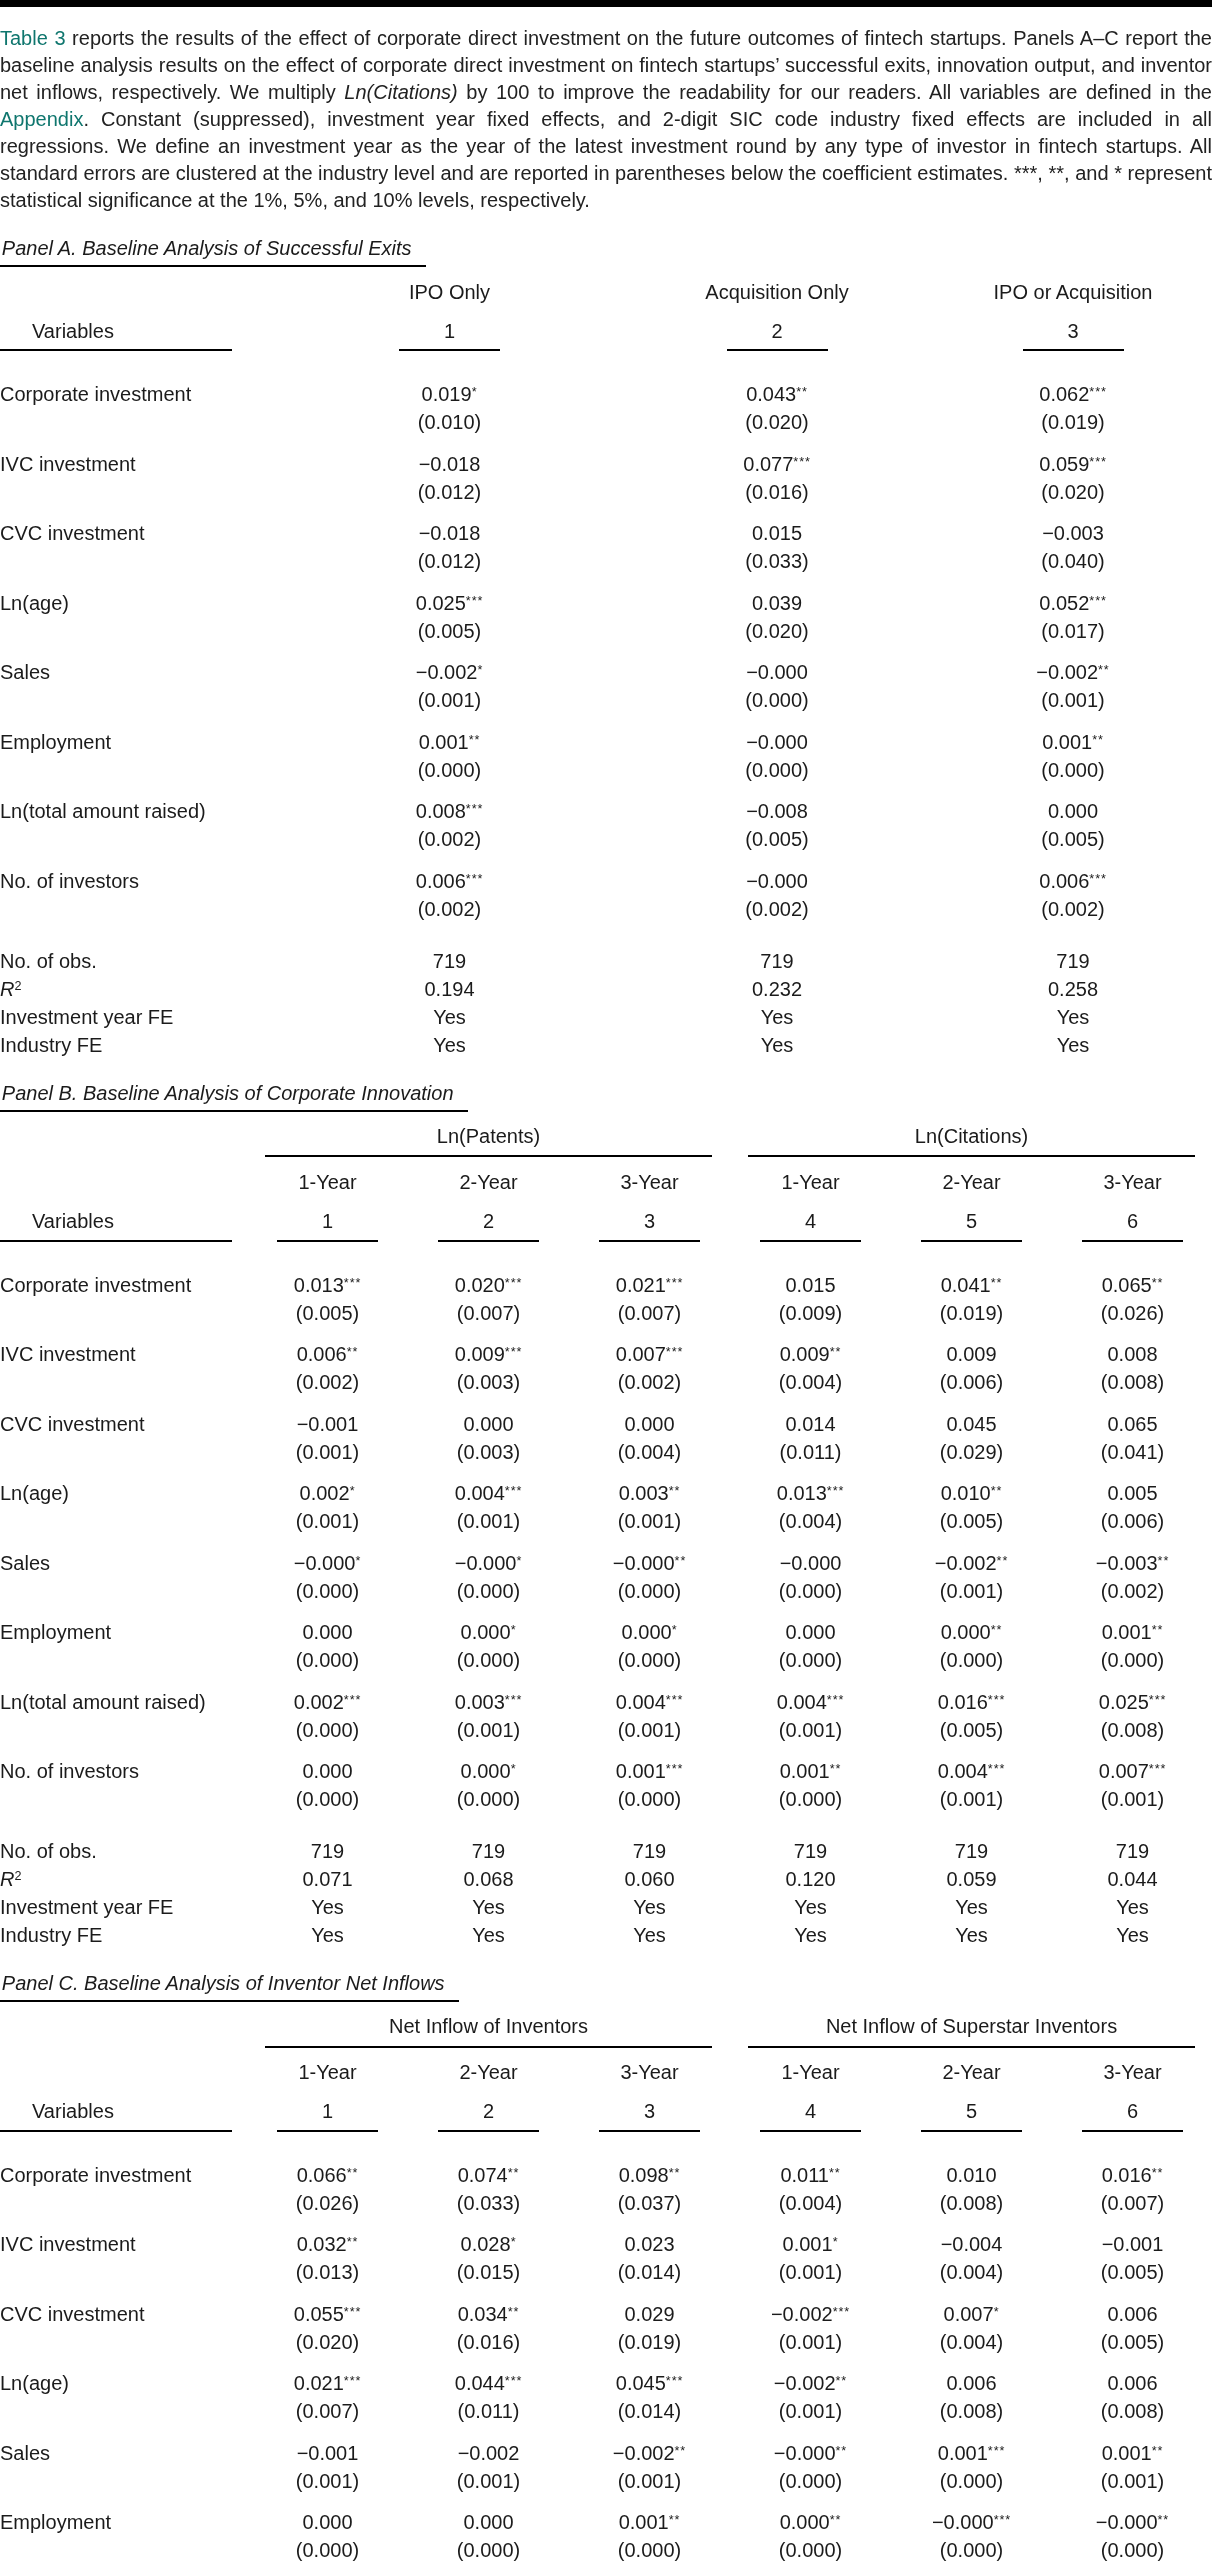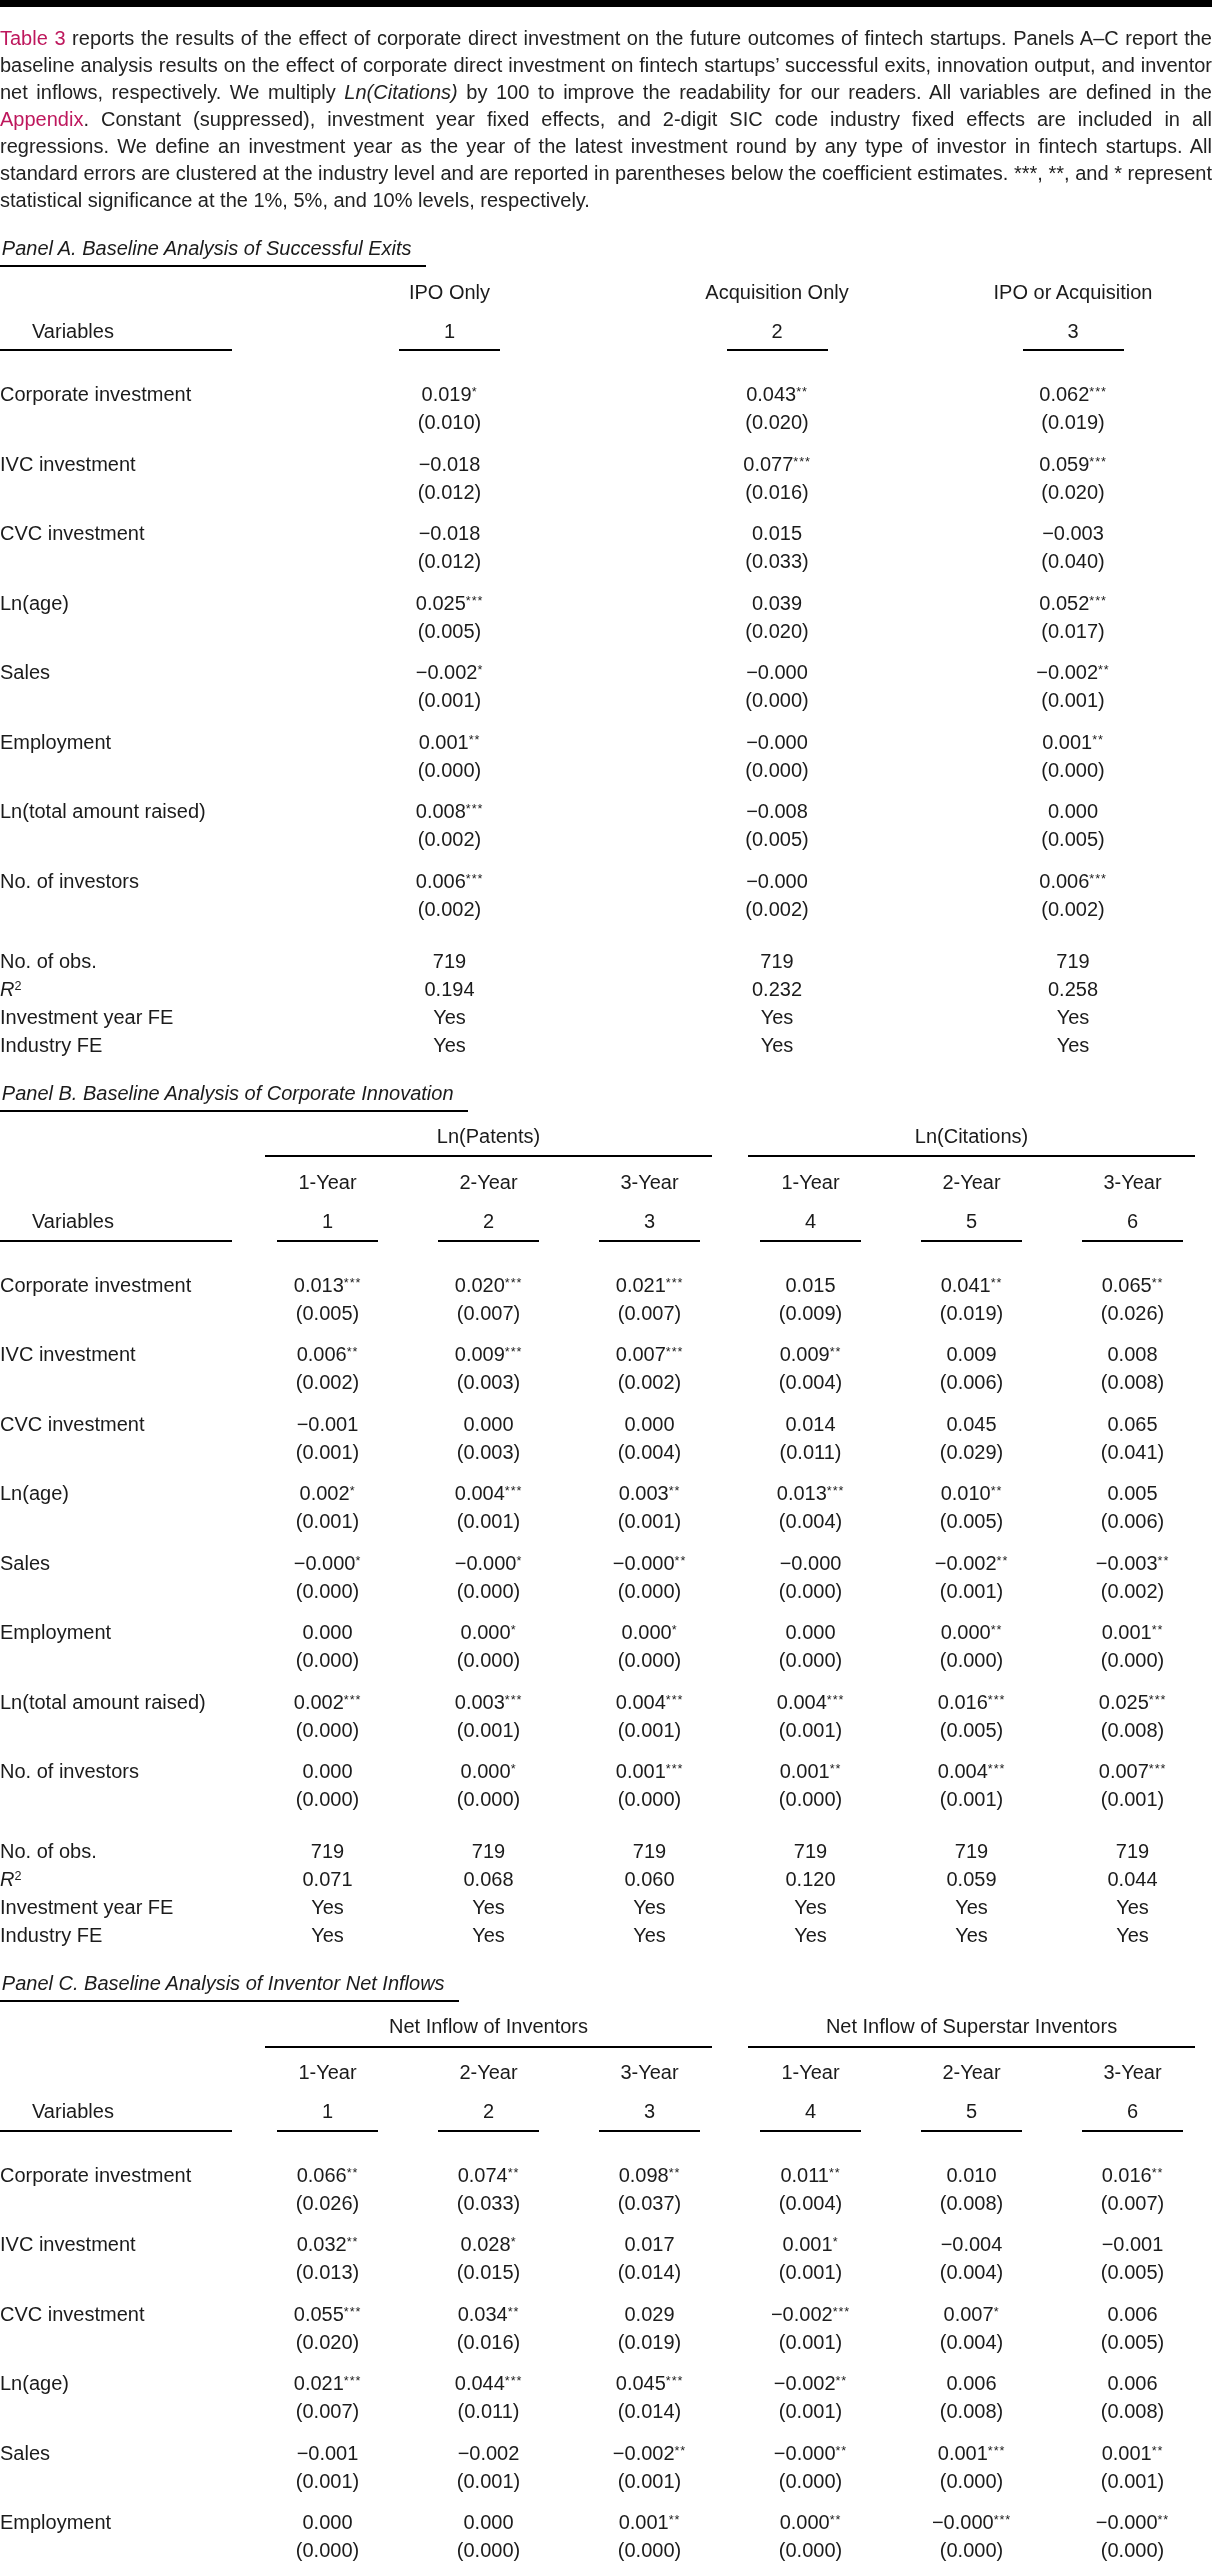--- a/index.html
+++ b/index.html
@@ -10,21 +10,21 @@
     -webkit-font-smoothing:antialiased;
   }
   .top-rule{height:7.2px;background:#000;}
   .caption{
     margin:18px 0 0 0;
     font-size:20px;
     line-height:27px;
     text-align:justify;
     color:#222;
   }
-  .caption .link{color:#be185d;cursor:pointer;}
+  .caption .link{color:#0f766e;cursor:pointer;}
   .caption .italic{font-style:italic;}
   .panel-title{
     display:inline-block;
     margin-top:21.6px;
     font-size:20px;
     font-style:italic;
     line-height:25px;
     padding:0 14.4px 4.5px 1.8px;
     border-bottom:2.7px solid #000;
   }
@@ -544,21 +544,21 @@
             <td>(0.033)</td>
             <td>(0.037)</td>
             <td>(0.004)</td>
             <td>(0.008)</td>
             <td>(0.007)</td>
           </tr>
           <tr class="coef-row">
             <td class="lbl">IVC investment</td>
             <td>0.032<sup class="stars">**</sup></td>
             <td>0.028<sup class="stars">*</sup></td>
-            <td>0.017</td>
+            <td>0.023</td>
             <td>0.001<sup class="stars">*</sup></td>
             <td>−0.004</td>
             <td>−0.001</td>
           </tr>
           <tr class="se-row">
             <td class="lbl"></td>
             <td>(0.013)</td>
             <td>(0.015)</td>
             <td>(0.014)</td>
             <td>(0.001)</td>

